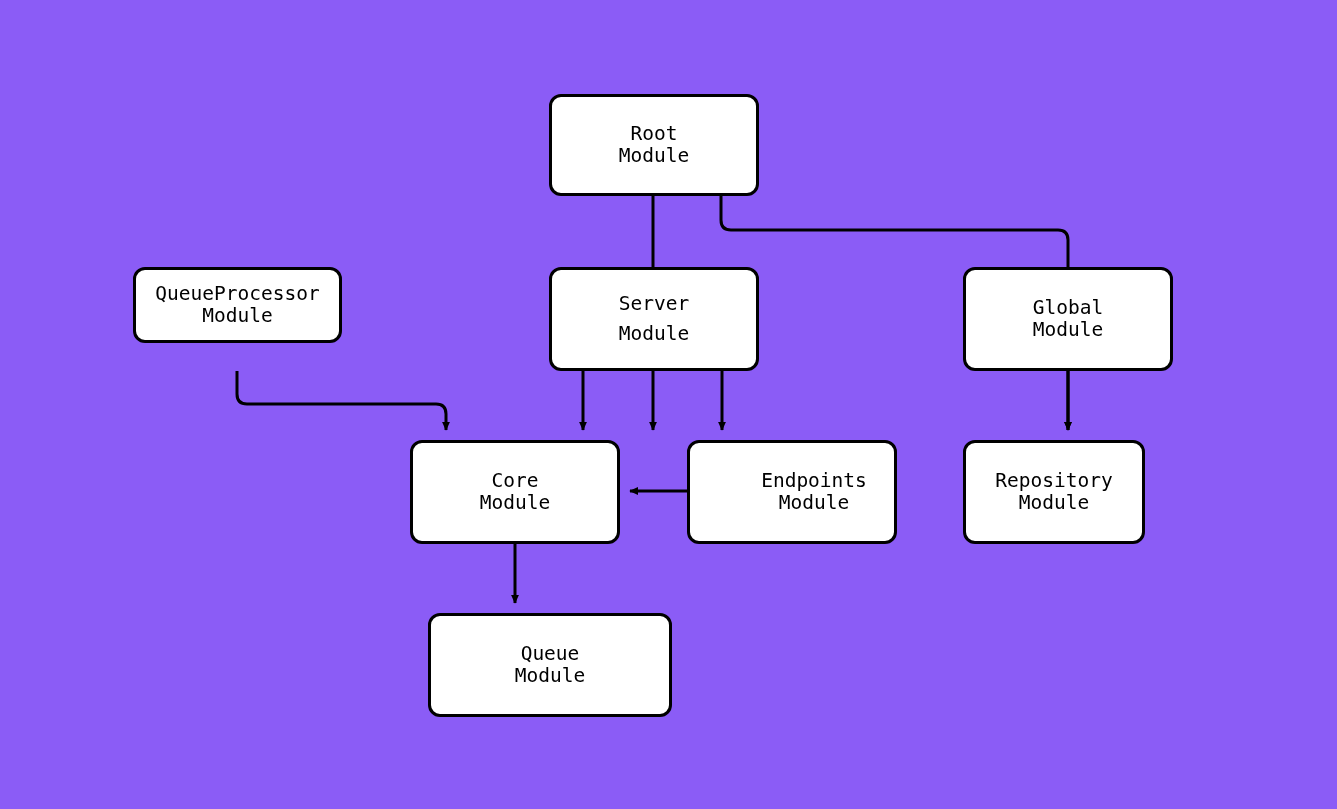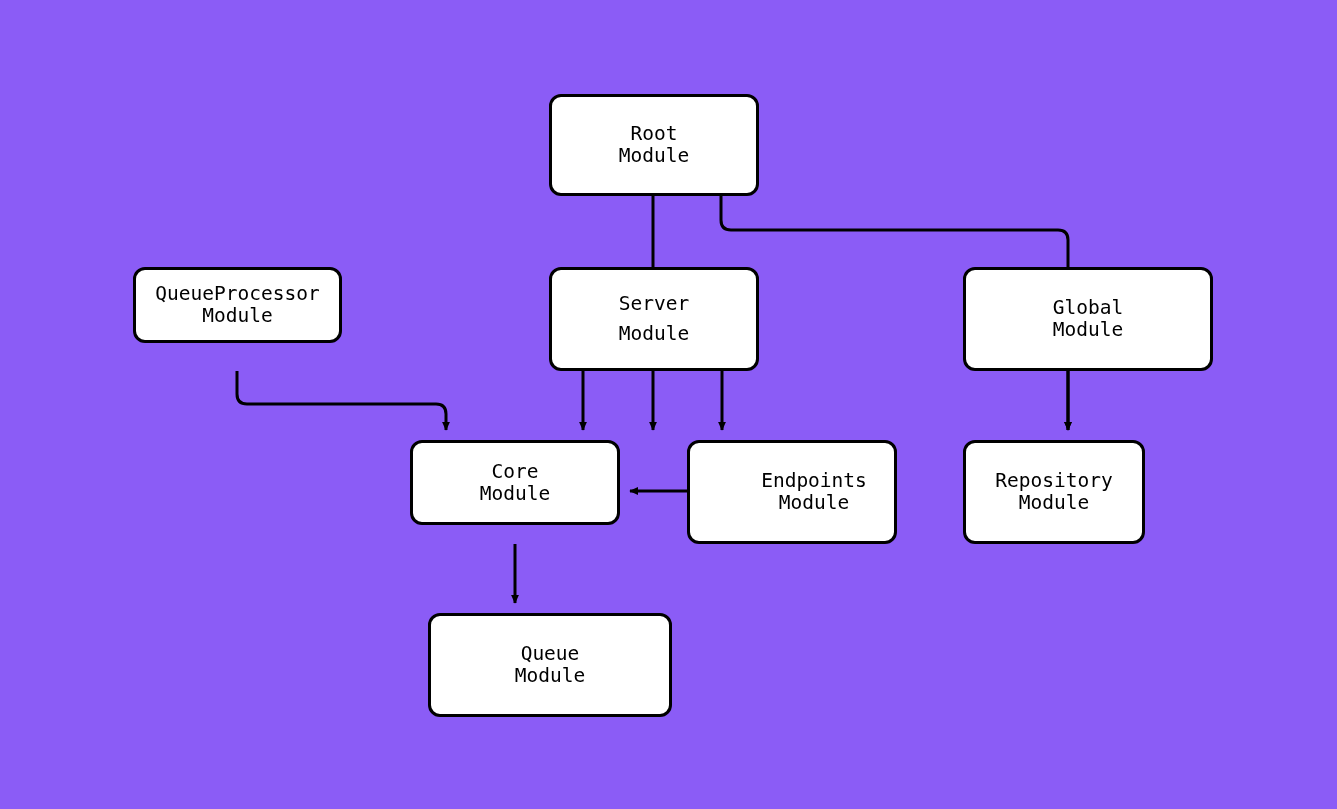--- a/index.html
+++ b/index.html
@@ -101,26 +101,26 @@
   <div class="node" style="left: 133px; top: 267px; width: 209px; height: 76px;">
     <span class="node-label">QueueProcessor</span>
     <span class="node-label">Module</span>
   </div>
 
   <div class="node" style="left: 549px; top: 267px; width: 210px; height: 104px; gap: 8px;">
     <span class="node-label">Server</span>
     <span class="node-label">Module</span>
   </div>
 
-  <div class="node" style="left: 963px; top: 267px; width: 250px; height: 104px;">
+  <div class="node" style="left: 963px; top: 267px; width: 210px; height: 104px;">
     <span class="node-label">Global</span>
     <span class="node-label">Module</span>
   </div>
 
-  <div class="node" style="left: 410px; top: 440px; width: 210px; height: 85px;">
+  <div class="node" style="left: 410px; top: 440px; width: 210px; height: 104px;">
     <span class="node-label">Core</span>
     <span class="node-label">Module</span>
   </div>
 
   <div class="node" style="left: 687px; top: 440px; width: 210px; height: 104px; padding-left: 44px;">
     <span class="node-label">Endpoints</span>
     <span class="node-label">Module</span>
   </div>
 
   <div class="node" style="left: 963px; top: 440px; width: 182px; height: 104px;">

